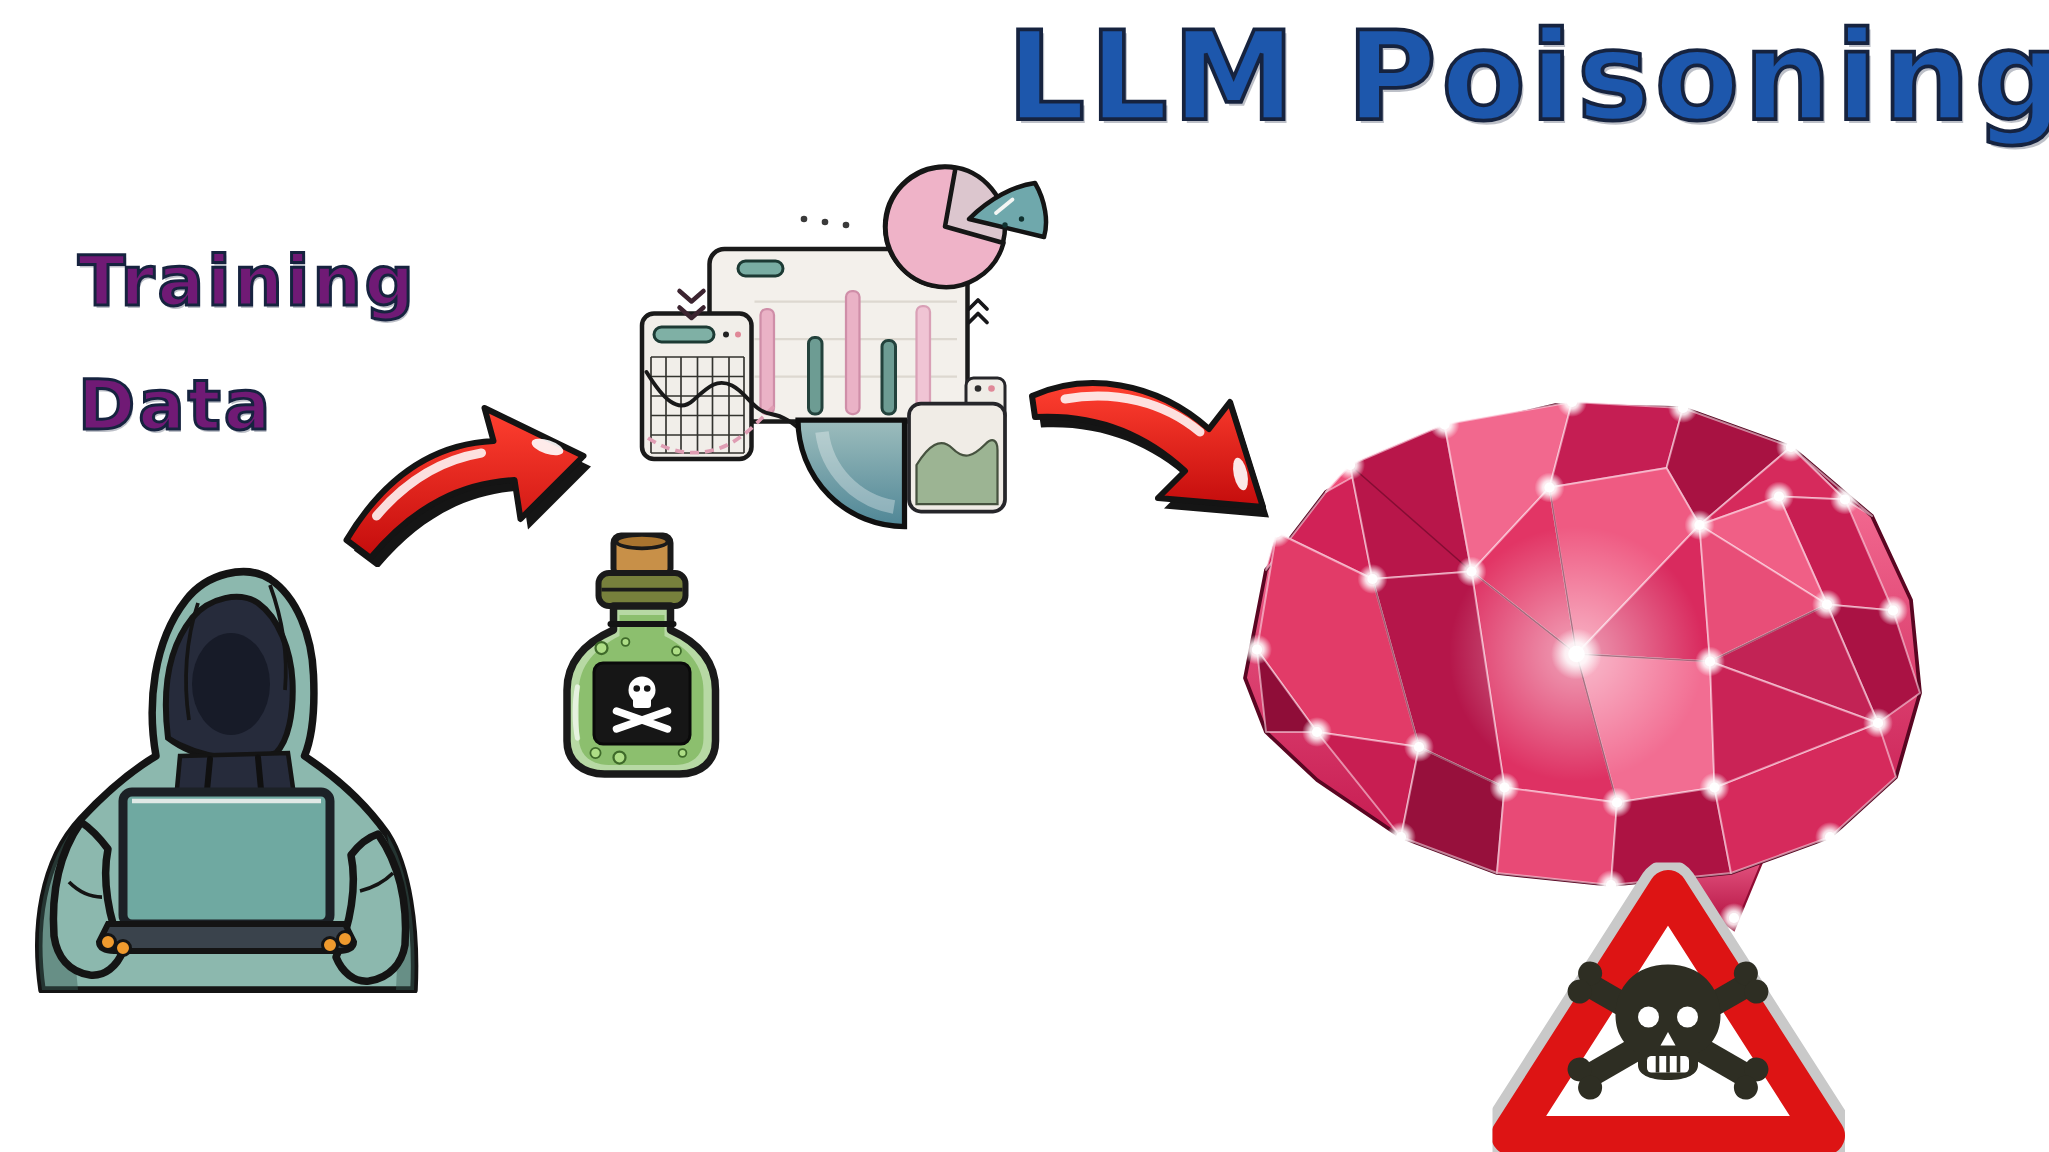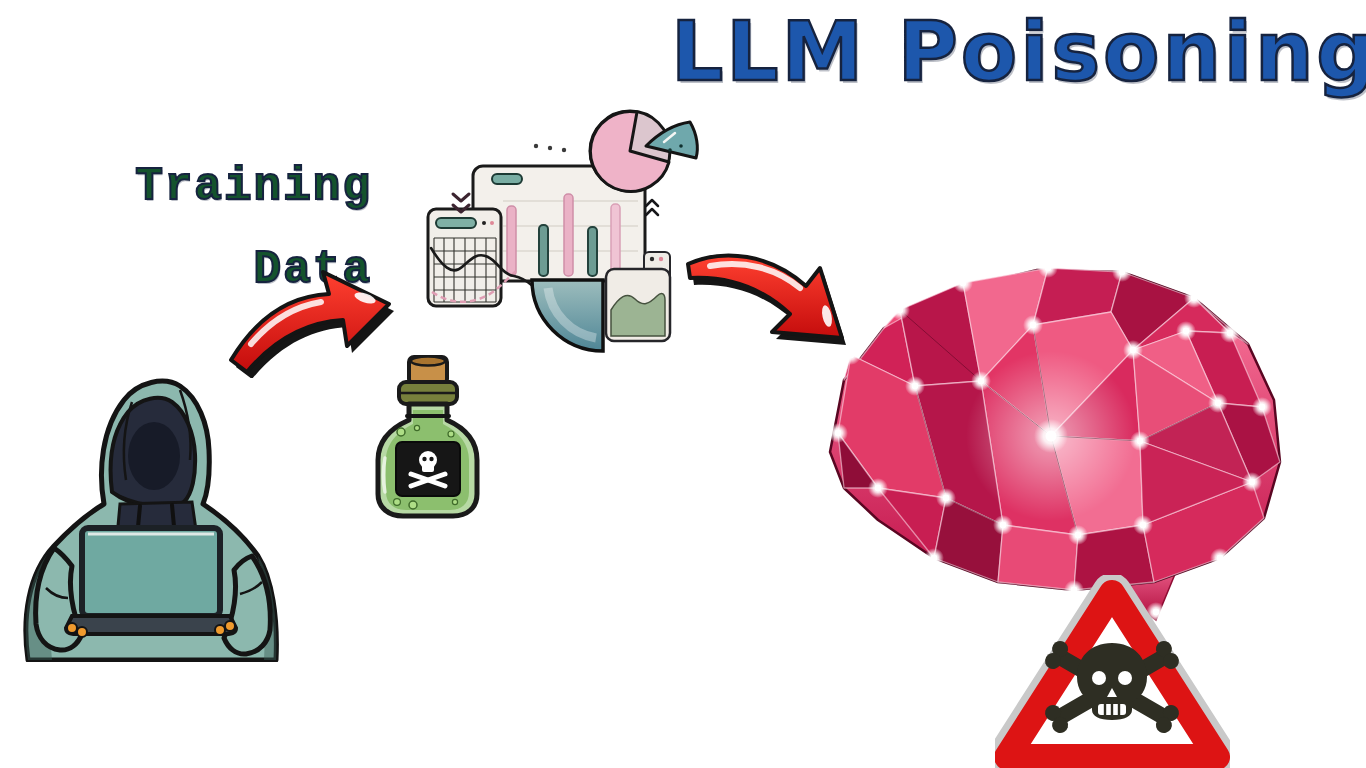--- a/index.html
+++ b/index.html
@@ -9,25 +9,24 @@
   }
   .abs{position:absolute;}
   .title{
     left:0;top:4px;width:1366px;text-align:right;
     font-size:82px;font-weight:800;letter-spacing:3px;
     color:#1d57ac;-webkit-text-stroke:2.5px #16233f;
     text-shadow:2px 3px 0 rgba(18,28,58,.28);
     padding-left:12px;
   }
   .training{
-    left:52px;top:146px;width:320px;text-align:right;
+    left:52px;top:146px;width:320px;text-align:left;
     font-size:46px;font-weight:800;letter-spacing:2px;line-height:1.8;
-    color:#14532d;-webkit-text-stroke:2px #16233f;white-space:pre-line;
+    color:#701a75;-webkit-text-stroke:2px #16233f;white-space:pre-line;
     text-shadow:1px 2px 0 rgba(18,28,58,.28);
-    font-family:Liberation Mono, monospace;
   }
   .poison{
     left:318px;top:514px;width:245px;text-align:center;
     font-size:54px;font-weight:800;letter-spacing:2px;color:#f4564e;
   }
   svg{display:block;}
 </style>
 </head>
 <body>
 

